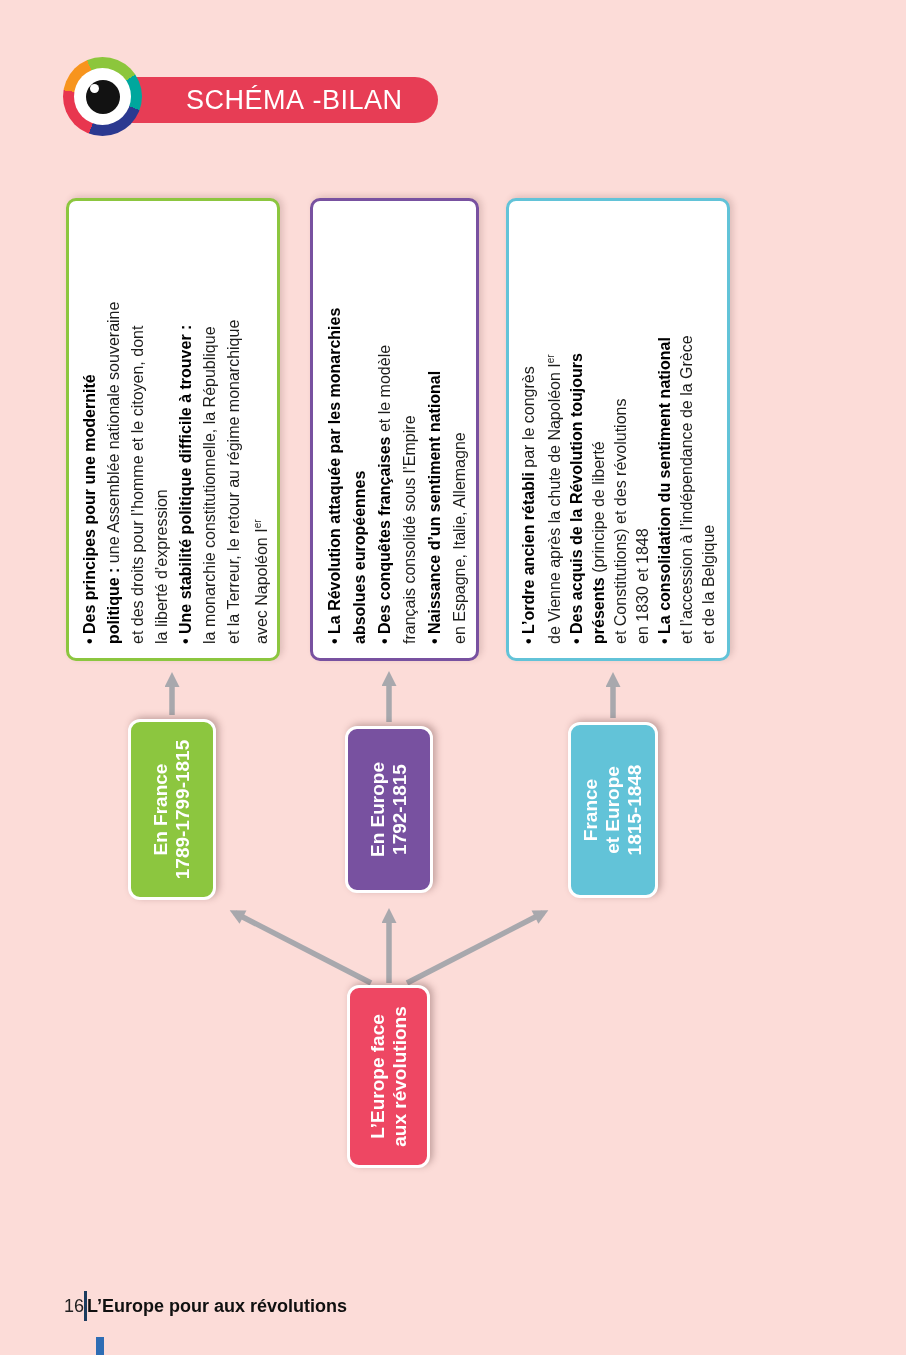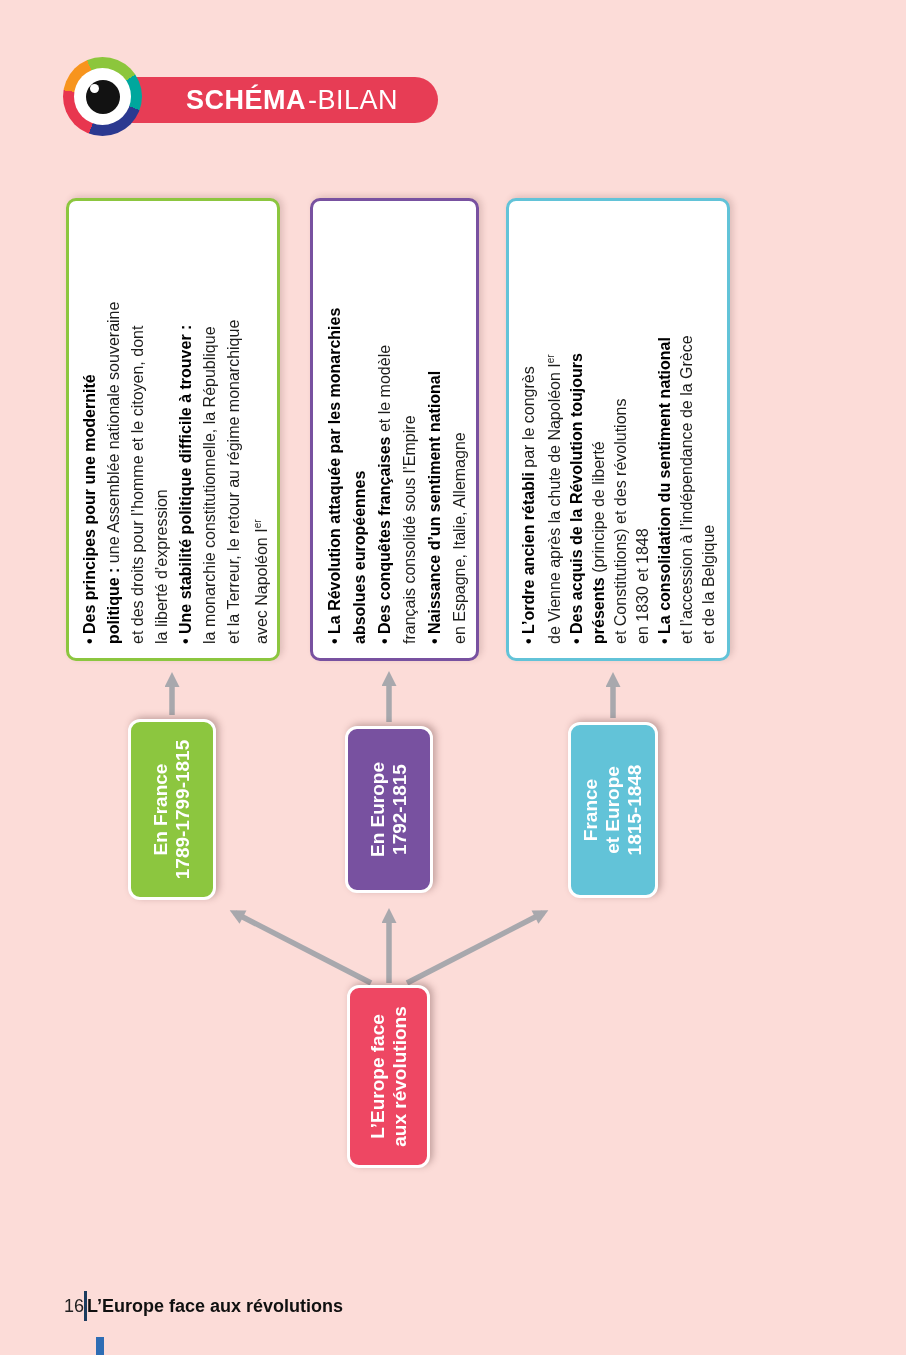--- a/index.html
+++ b/index.html
@@ -8,22 +8,22 @@
 
   
   .logo{position:absolute;left:63px;top:57px;width:79px;height:79px;border-radius:50%;z-index:2;
         background:conic-gradient(from 200deg,#e8364f 0 22%,#f7941d 22% 38%,#8cc63c 38% 60%,#00a79d 60% 75%,#2b3990 75% 100%);}
   .logo .white{position:absolute;inset:11px;background:#fff;border-radius:50%;}
   .logo .pupil{position:absolute;left:50%;top:50%;width:34px;height:34px;margin:-17px 0 0 -17px;background:#121212;border-radius:50%;}
   .logo .glint{position:absolute;left:27px;top:27px;width:9px;height:9px;border-radius:50%;background:#fff;z-index:3;}
   .banner{position:absolute;left:102px;top:77px;width:336px;height:46px;border-radius:0 23px 23px 0;
           display:flex;align-items:center;padding-left:84px;box-sizing:border-box;color:#fff;
           font-size:27px;letter-spacing:.5px;z-index:1;}
-  .banner .bld{font-weight:700;}
-  .banner .lgt{font-weight:400;margin-left:2px;}
+  .banner .bld{font-weight:400;}
+  .banner .lgt{font-weight:400;margin-left:8px;}
 
   
   .diagram-outer{position:absolute;left:0;top:140px;width:906px;height:1110px;}
   .diagram-inner{position:absolute;left:0;top:0;width:1110px;height:906px;
                  transform-origin:0 0;transform:rotate(-90deg) translateX(-1110px);}
   .arrows{position:absolute;left:0;top:0;}
   .node{position:absolute;border:3px solid #fff;border-radius:12px;box-sizing:border-box;
         box-shadow:2px 3px 7px rgba(90,50,50,.35);color:#fff;font-weight:700;font-size:19px;
         line-height:22px;display:flex;flex-direction:column;align-items:center;justify-content:center;text-align:center;}
   .detail{position:absolute;background:#fff;border:3px solid;border-radius:10px;box-sizing:border-box;
@@ -119,17 +119,17 @@
             <div class="ln"><span>et de la Belgique</span></div>
           </div>
         </div>
 
     </div>
   </div>
 
   <div class="footer">
     <span class="pagenum">16</span>
     <span class="fdiv" style="background: rgb(28, 60, 94);"></span>
-    <span class="ftitle">L’Europe face aux révolutions</span>
+    <span class="ftitle">L’Europe pour aux révolutions</span>
   </div>
   <div class="tab" style="background: rgb(46, 109, 180);"></div>
 
 </div>
 
 </body></html>

